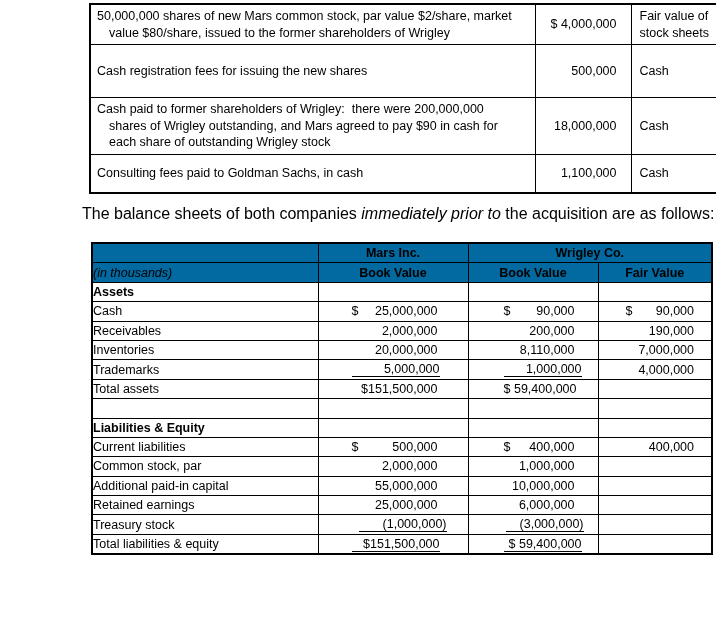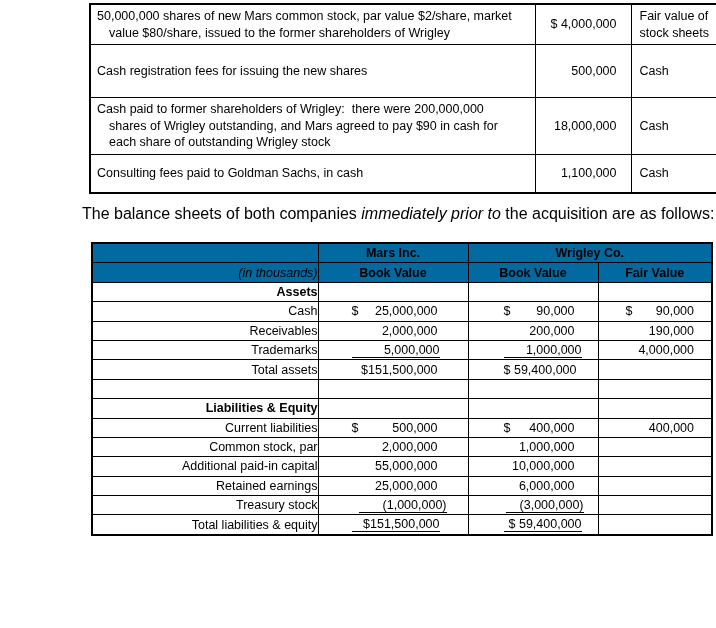--- a/index.html
+++ b/index.html
@@ -54,21 +54,21 @@
   table.bs td {
     border: 1px solid #000;
     height: 18.4px;
     padding: 0;
     font-size: 12.5px;
     vertical-align: middle;
     overflow: hidden;
     white-space: nowrap;
   }
   .shade { background: #0369a1; }
-  .lbl   { text-align: right; padding-left: 5px; }
+  .lbl   { text-align: left; padding-left: 5px; }
   .sect  { font-weight: bold; }
   .ital  { font-style: italic; }
   .hdr   { font-weight: bold; text-align: center; }
 
   
   .acct { display: flex; justify-content: space-between; align-items: baseline; }
   td.c-m .acct { padding: 0 30px 0 33px; }
   td.c-b .acct { padding: 0 23px 0 35px; }
   td.c-f .acct { padding: 0 17px 0 27px; }
   td.c-m.neg .acct { padding-right: 21px; }
@@ -183,20 +183,41 @@
             </span>
           </td>
         <td class="c-f">
             <span class="acct">
               <span class="cur"></span>
               <span class="val">190,000</span>
             </span>
           </td>
       </tr>
       <tr>
+        <td class="lbl">Inventories</td>
+        <td class="c-m">
+            <span class="acct">
+              <span class="cur"></span>
+              <span class="val">20,000,000</span>
+            </span>
+          </td>
+        <td class="c-b">
+            <span class="acct">
+              <span class="cur"></span>
+              <span class="val">8,110,000</span>
+            </span>
+          </td>
+        <td class="c-f">
+            <span class="acct">
+              <span class="cur"></span>
+              <span class="val">7,000,000</span>
+            </span>
+          </td>
+      </tr>
+      <tr>
         <td class="lbl">Trademarks</td>
         <td class="c-m">
             <span class="acct">
               <span class="cur"></span>
               <span class="val ul">5,000,000</span>
             </span>
           </td>
         <td class="c-b">
             <span class="acct">
               <span class="cur"></span>

